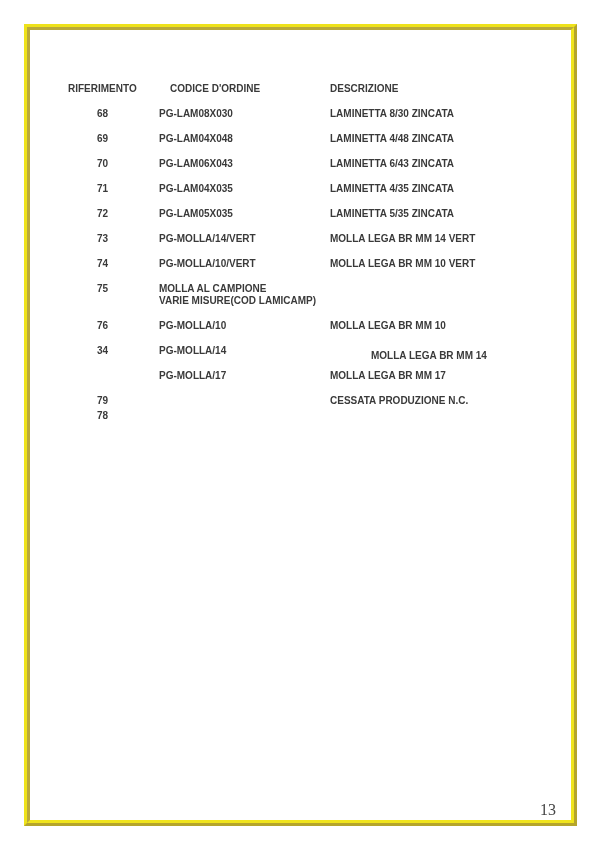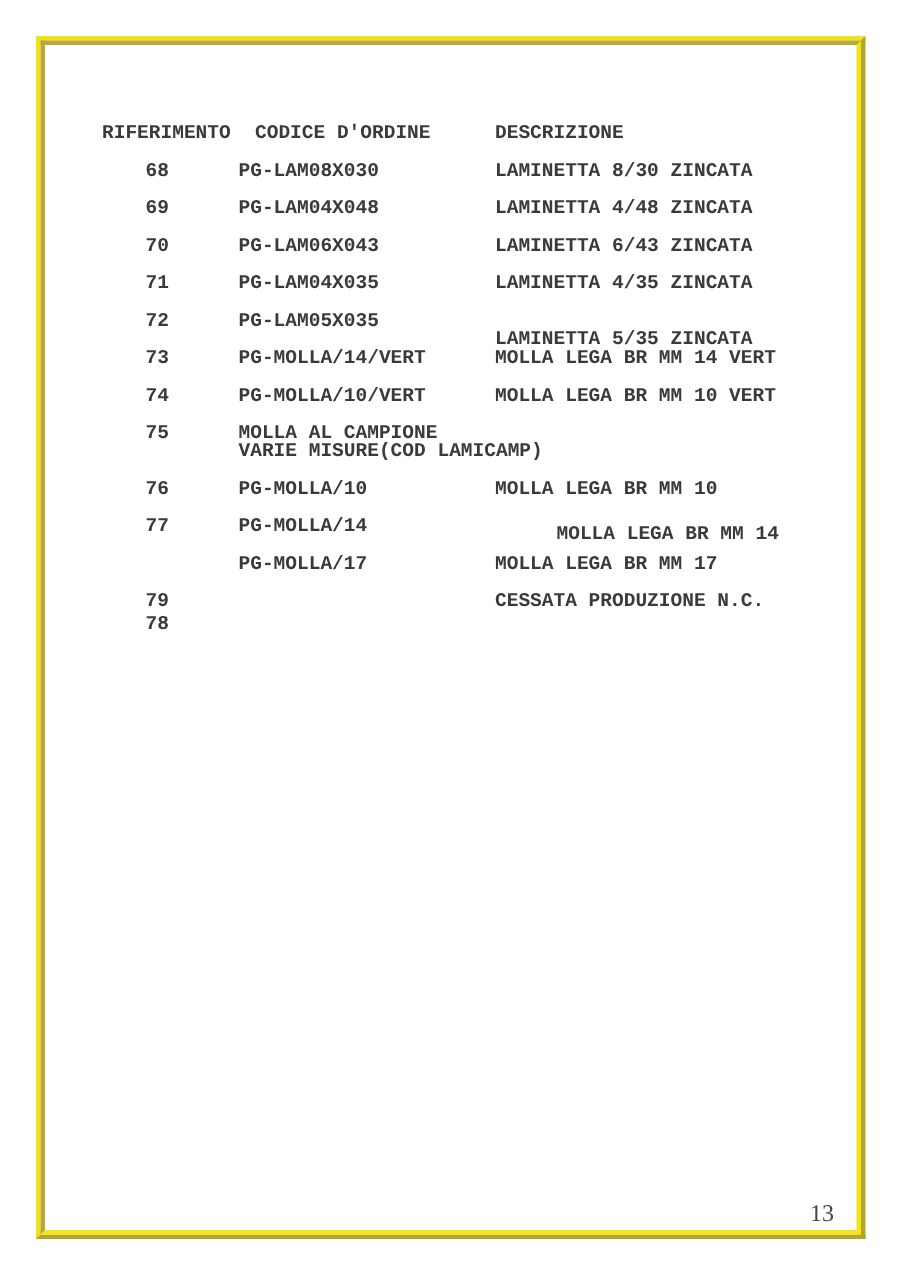--- a/index.html
+++ b/index.html
@@ -8,21 +8,21 @@
     position: absolute; left: 24px; top: 24px; width: 553px; height: 802px;
     box-sizing: border-box;
     border-top: 3px solid #eee21a; border-left: 3px solid #eee21a;
     border-right: 3px solid #b5a52a; border-bottom: 3px solid #b5a52a;
   }
   .frame-inner {
     position: absolute; left: 0; top: 0; right: 0; bottom: 0;
     border-top: 3px solid #b9a93a; border-left: 3px solid #b9a93a;
     border-right: 3px solid #f0e41c; border-bottom: 3px solid #f0e41c;
   }
-  .txt { position: absolute; font-family: Liberation Mono, monospace; font-weight: bold; font-size: 13px; color: #3a3a3a; white-space: nowrap; line-height: 12px; }
+  .txt { position: absolute; font-family: Liberation Sans, sans-serif; font-weight: bold; font-size: 10px; color: #3a3a3a; white-space: nowrap; line-height: 12px; }
   .pg { position: absolute; font-family: "Liberation Serif", serif; font-size: 16px; color: #444; left: 540px; top: 801px; }
 </style>
 </head>
 <body>
 
 <div class="frame">
     <div class="frame-inner"></div>
   </div>
 
 <div>
@@ -46,21 +46,21 @@
     <span class="txt" style="left:330px; top:158px;">LAMINETTA 6/43 ZINCATA</span>
   </div>
   <div>
     <span class="txt" style="left:97px; top:183px;">71</span>
     <span class="txt" style="left:159px; top:183px;">PG-LAM04X035</span>
     <span class="txt" style="left:330px; top:183px;">LAMINETTA 4/35 ZINCATA</span>
   </div>
   <div>
     <span class="txt" style="left:97px; top:208px;">72</span>
     <span class="txt" style="left:159px; top:208px;text-align:right;">PG-LAM05X035</span>
-    <span class="txt" style="left:330px; top:220px;">LAMINETTA 5/35 ZINCATA</span>
+    <span class="txt" style="left:330px; top:208px;">LAMINETTA 5/35 ZINCATA</span>
   </div>
   <div>
     <span class="txt" style="left:97px; top:233px;">73</span>
     <span class="txt" style="left:159px; top:233px;">PG-MOLLA/14/VERT</span>
     <span class="txt" style="left:330px; top:233px;">MOLLA LEGA BR MM 14 VERT</span>
   </div>
   <div>
     <span class="txt" style="left:97px; top:258px;">74</span>
     <span class="txt" style="left:159px; top:258px;">PG-MOLLA/10/VERT</span>
     <span class="txt" style="left:330px; top:258px;">MOLLA LEGA BR MM 10 VERT</span>
@@ -70,21 +70,21 @@
     <span class="txt" style="left:159px; top:283px;">MOLLA AL CAMPIONE</span>
     <span class="txt" style="left:159px; top:295px;">VARIE MISURE(COD LAMICAMP)</span>
     <span class="txt" style="left:330px; top:283px;"></span>
   </div>
   <div>
     <span class="txt" style="left:97px; top:320px;">76</span>
     <span class="txt" style="left:159px; top:320px;text-align:center;">PG-MOLLA/10</span>
     <span class="txt" style="left:330px; top:320px;">MOLLA LEGA BR MM 10</span>
   </div>
   <div>
-    <span class="txt" style="left:97px; top:345px;">77</span>
+    <span class="txt" style="left:97px; top:345px;">34</span>
     <span class="txt" style="left:159px; top:345px;">PG-MOLLA/14</span>
     <span class="txt" style="left:330px; top:350px;padding-left:41px;">MOLLA LEGA BR MM 14</span>
   </div>
   <div>
     <span class="txt" style="left:97px; top:370px;margin-top:40px;">78</span>
     <span class="txt" style="left:159px; top:370px;">PG-MOLLA/17</span>
     <span class="txt" style="left:330px; top:370px;">MOLLA LEGA BR MM 17</span>
   </div>
   <div>
     <span class="txt" style="left:97px; top:395px;">79</span>

